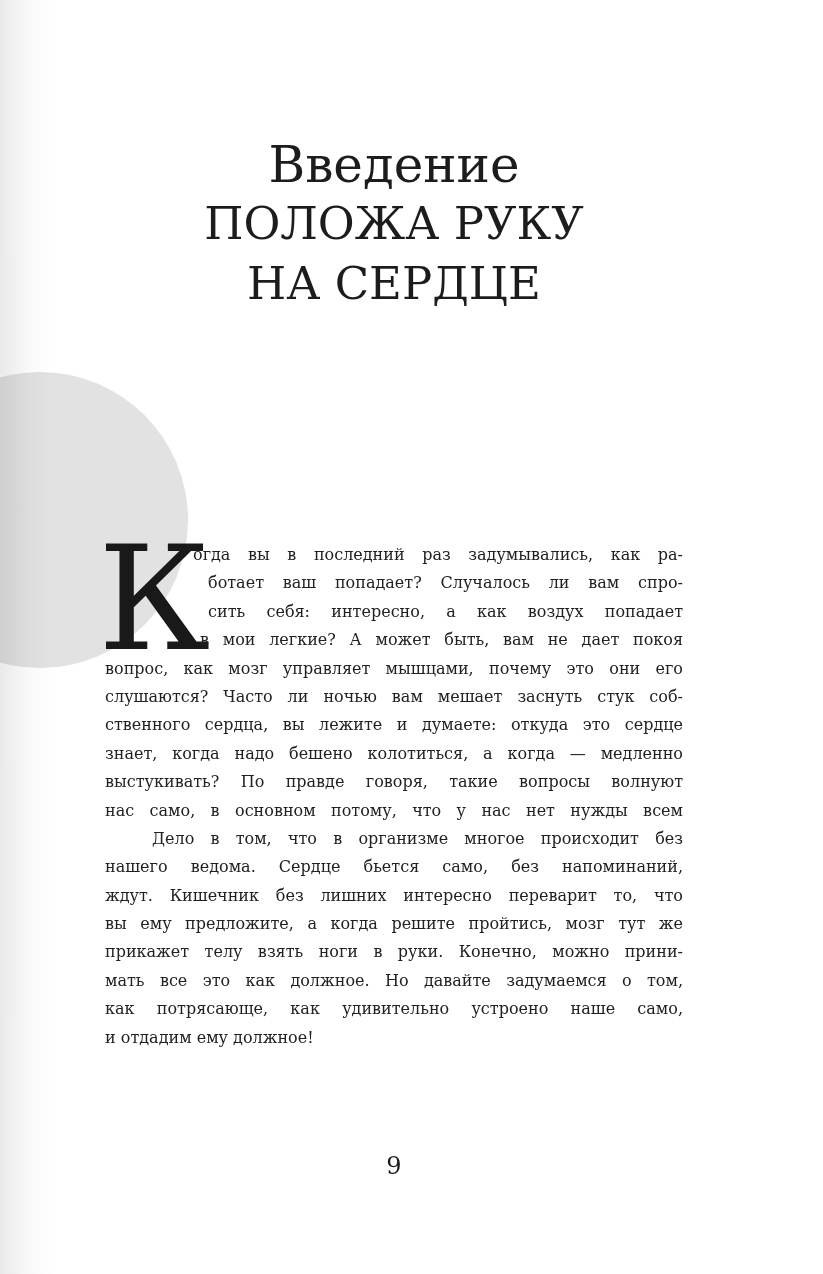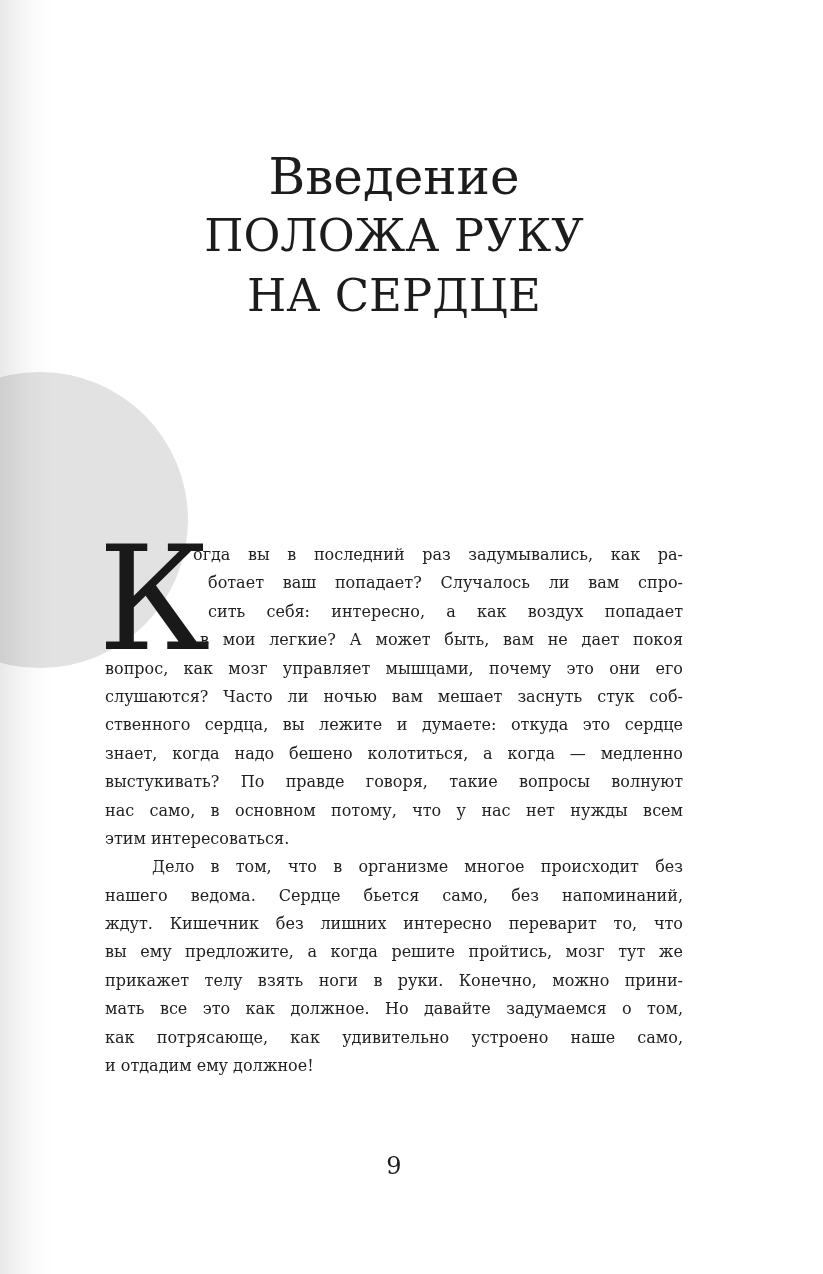--- a/index.html
+++ b/index.html
@@ -33,21 +33,21 @@
     left: 0;
     top: 0;
     width: 54px;
     height: 100%;
     background: linear-gradient(to right, rgba(0,0,0,0.085), rgba(0,0,0,0.025) 55%, rgba(0,0,0,0) 100%);
     z-index: 2;
   }
   .heading {
     position: absolute;
     left: 105px;
-    top: 148px;
+    top: 136px;
     width: 578px;
     text-align: center;
     color: #1c1c1c;
     z-index: 3;
   }
   .heading .sub {
     font-size: 50px;
     line-height: 58px;
     font-weight: normal;
   }
@@ -121,21 +121,20 @@
         <div class="line drop0">огда вы в последний раз задумывались, как ра-</div>
         <div class="line drop1">ботает ваш попадает? Случалось ли вам спро-</div>
         <div class="line drop2">сить себя: интересно, а как воздух попадает</div>
         <div class="line drop3">в мои легкие? А может быть, вам не дает покоя</div>
         <div class="line">вопрос, как мозг управляет мышцами, почему это они его</div>
         <div class="line">слушаются? Часто ли ночью вам мешает заснуть стук соб-</div>
         <div class="line">ственного сердца, вы лежите и думаете: откуда это сердце</div>
         <div class="line">знает, когда надо бешено колотиться, а когда — медленно</div>
         <div class="line">выстукивать? По правде говоря, такие вопросы волнуют</div>
         <div class="line">нас само, в основном потому, что у нас нет нужды всем</div>
-        <div class="line lastline">этим интересоваться.</div>
       </div>
       <div>
         <div class="line indent">Дело в том, что в организме многое происходит без</div>
         <div class="line">нашего ведома. Сердце бьется само, без напоминаний,</div>
         <div class="line">ждут. Кишечник без лишних интересно переварит то, что</div>
         <div class="line">вы ему предложите, а когда решите пройтись, мозг тут же</div>
         <div class="line">прикажет телу взять ноги в руки. Конечно, можно прини-</div>
         <div class="line">мать все это как должное. Но давайте задумаемся о том,</div>
         <div class="line">как потрясающе, как удивительно устроено наше само,</div>
         <div class="line lastline">и отдадим ему должное!</div>

